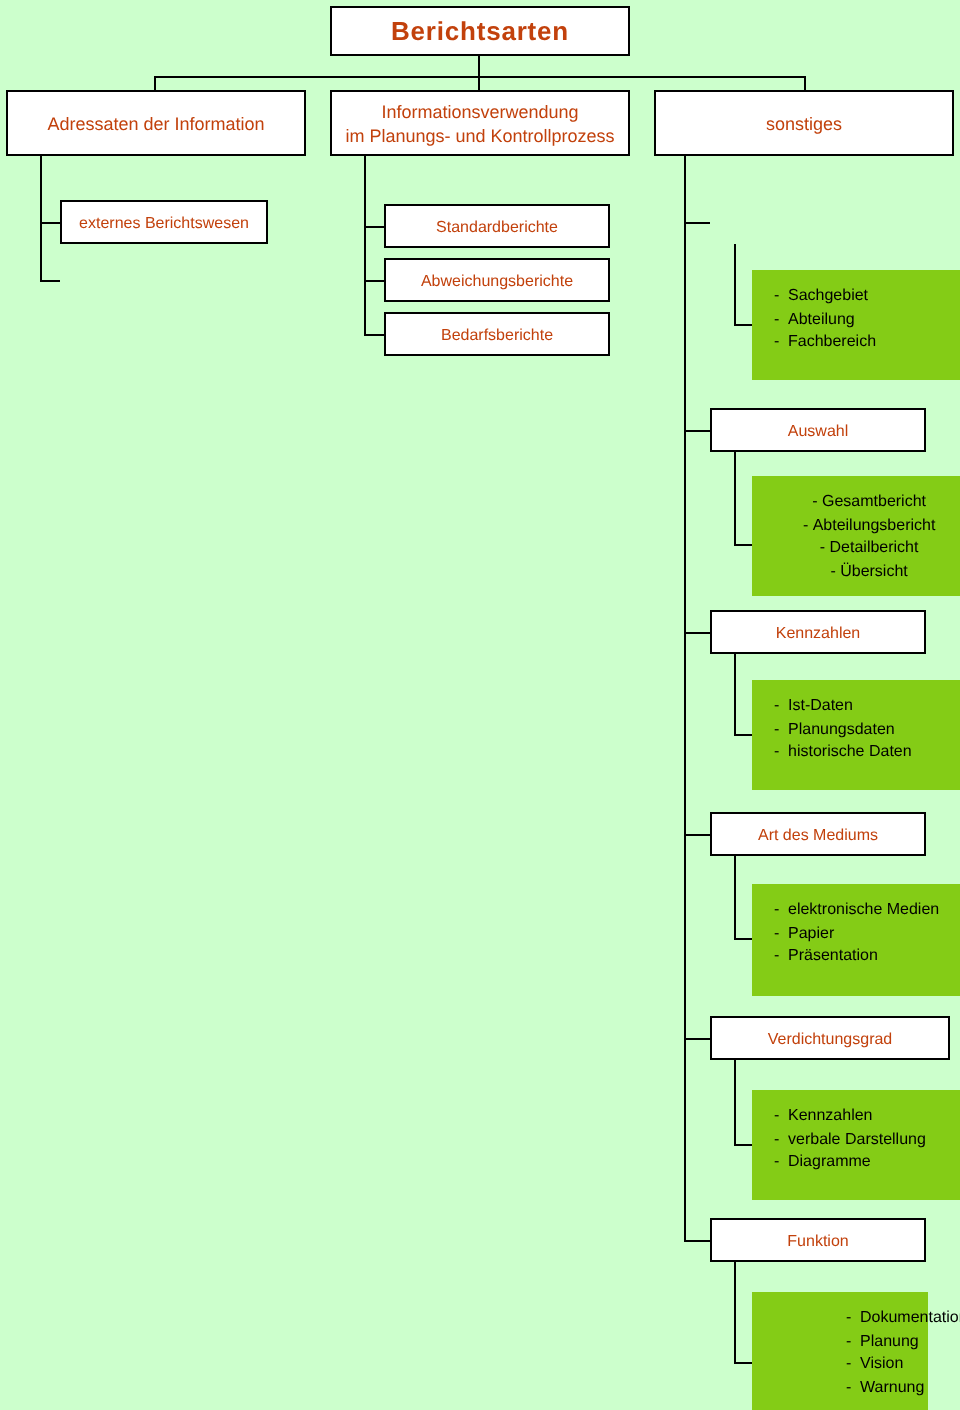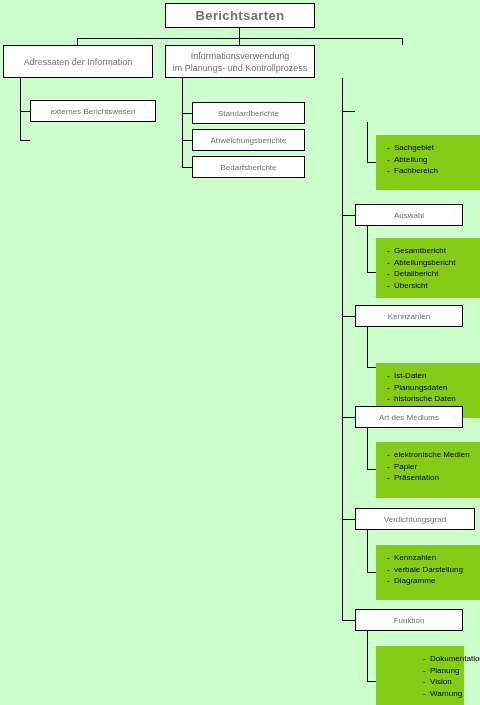--- a/index.html
+++ b/index.html
@@ -23,21 +23,21 @@
   .box {
     position: absolute;
     box-sizing: border-box;
     background: #ffffff;
     border: 1px solid #000000;
     display: flex;
     flex-direction: column;
     align-items: center;
     justify-content: center;
     text-align: center;
-    color: #737373;
+    color: #c2410c;
     z-index: 3;
   }
   .box .line {
     display: block;
     white-space: nowrap;
   }
   .title-box {
     font-size: 13px;
     font-weight: bold;
     letter-spacing: 0.4px;
@@ -98,21 +98,21 @@
   <div class="ln v" style="left:402px; top:38px; width:1px; height:7px;"></div>
 
   <div class="box lvl1-box" style="left:3px; top:45px; width:150px; height:33px;">
     <span class="line">Adressaten der Information</span>
   </div>
 
   <div class="ln v" style="left:20px; top:78px; width:1px; height:63px;"></div>
   <div class="ln h" style="left:20px; top:111px; width:10px; height:1px;"></div>
   <div class="ln h" style="left:20px; top:140px; width:10px; height:1px;"></div>
 
-  <div class="box lvl2-box" style="left:30px; top:100px; width:126px; height:22px;">
+  <div class="box lvl2-box" style="left:30px; top:100px; width:104px; height:22px;">
     <span class="line">externes Berichtswesen</span>
   </div>
 
   <div class="box lvl1-box" style="left:165px; top:45px; width:150px; height:33px;">
     <span class="line">Informationsverwendung</span>
     <span class="line">im Planungs- und Kontrollprozess</span>
   </div>
 
   <div class="ln v" style="left:182px; top:78px; width:1px; height:90px;"></div>
   <div class="ln h" style="left:182px; top:113px; width:10px; height:1px;"></div>
@@ -122,52 +122,55 @@
   <div class="box lvl2-box" style="left:192px; top:102px; width:113px; height:22px;">
     <span class="line">Standardberichte</span>
   </div>
   <div class="box lvl2-box" style="left:192px; top:129px; width:113px; height:22px;">
     <span class="line">Abweichungsberichte</span>
   </div>
   <div class="box lvl2-box" style="left:192px; top:156px; width:113px; height:22px;">
     <span class="line">Bedarfsberichte</span>
   </div>
 
+  <div class="box lvl1-box" style="left:327px; top:45px; width:150px; height:33px;">
+    <span class="line">sonstiges</span>
+  </div>
 
   <div class="ln v" style="left:342px; top:78px; width:1px; height:542px;"></div>
 
   <div class="ln h" style="left:342px; top:111px; width:13px; height:1px;"></div>
   <div class="ln v" style="left:367px; top:122px; width:1px; height:40px;"></div>
   <div class="ln h" style="left:367px; top:162px; width:9px; height:1px;"></div>
   <div class="list-panel" style="left:376px; top:135px; width:104px; height:55px;">
     <div class="li"><span class="dash">-</span><span>Sachgebiet</span></div>
     <div class="li"><span class="dash">-</span><span>Abteilung</span></div>
     <div class="li"><span class="dash">-</span><span>Fachbereich</span></div>
   </div>
 
   <div class="ln h" style="left:342px; top:215px; width:13px; height:1px;"></div>
   <div class="box section-box" style="left:355px; top:204px; width:108px; height:22px;">
     <span class="line">Auswahl</span>
   </div>
   <div class="ln v" style="left:367px; top:226px; width:1px; height:46px;"></div>
   <div class="ln h" style="left:367px; top:272px; width:9px; height:1px;"></div>
-  <div class="list-panel" style="left:376px; top:238px; width:104px; height:60px;">
+  <div class="list-panel" style="left:376px; top:238px; width:104px; height:60px;text-align:center;">
     <div class="li"><span class="dash">-</span><span>Gesamtbericht</span></div>
     <div class="li"><span class="dash">-</span><span>Abteilungsbericht</span></div>
     <div class="li"><span class="dash">-</span><span>Detailbericht</span></div>
     <div class="li"><span class="dash">-</span><span>Übersicht</span></div>
   </div>
 
   <div class="ln h" style="left:342px; top:316px; width:13px; height:1px;"></div>
   <div class="box section-box" style="left:355px; top:305px; width:108px; height:22px;">
     <span class="line">Kennzahlen</span>
   </div>
   <div class="ln v" style="left:367px; top:327px; width:1px; height:40px;"></div>
   <div class="ln h" style="left:367px; top:367px; width:9px; height:1px;"></div>
-  <div class="list-panel" style="left:376px; top:340px; width:104px; height:55px;margin-top:23px;">
+  <div class="list-panel" style="left:376px; top:340px; width:104px; height:55px;">
     <div class="li"><span class="dash">-</span><span>Ist-Daten</span></div>
     <div class="li"><span class="dash">-</span><span>Planungsdaten</span></div>
     <div class="li"><span class="dash">-</span><span>historische Daten</span></div>
   </div>
 
   <div class="ln h" style="left:342px; top:417px; width:13px; height:1px;"></div>
   <div class="box section-box" style="left:355px; top:406px; width:108px; height:22px;">
     <span class="line">Art des Mediums</span>
   </div>
   <div class="ln v" style="left:367px; top:428px; width:1px; height:41px;"></div>

